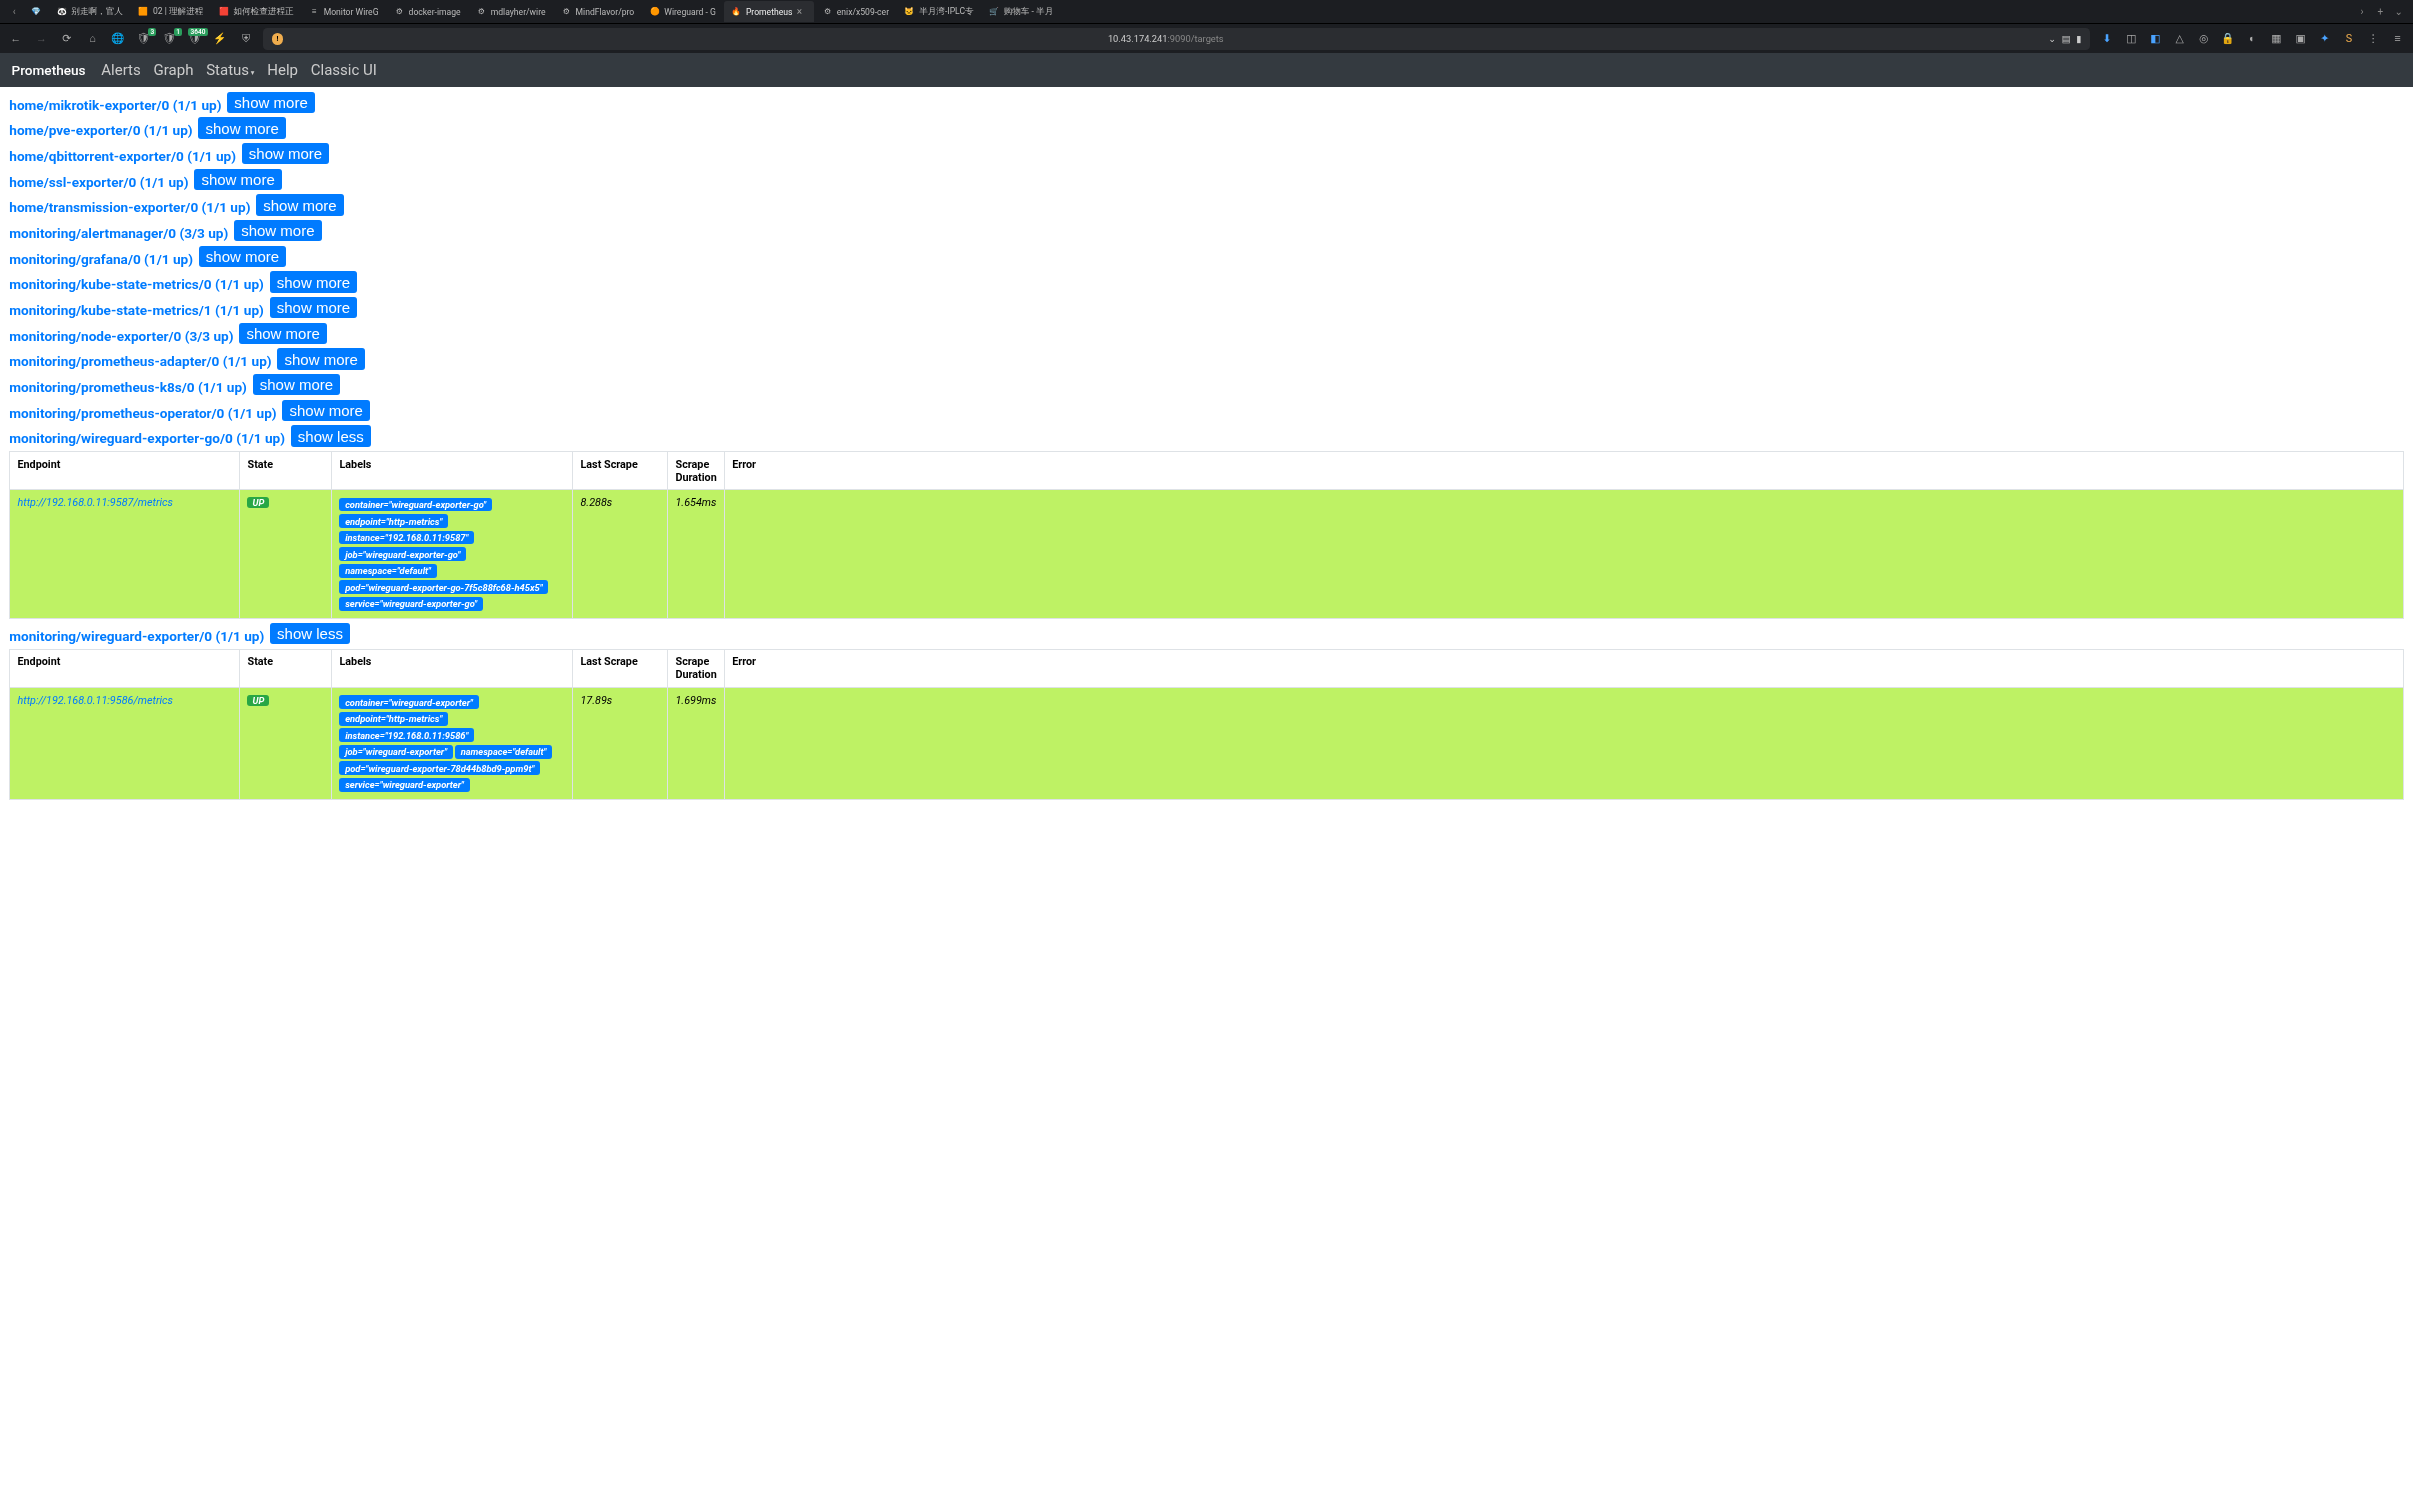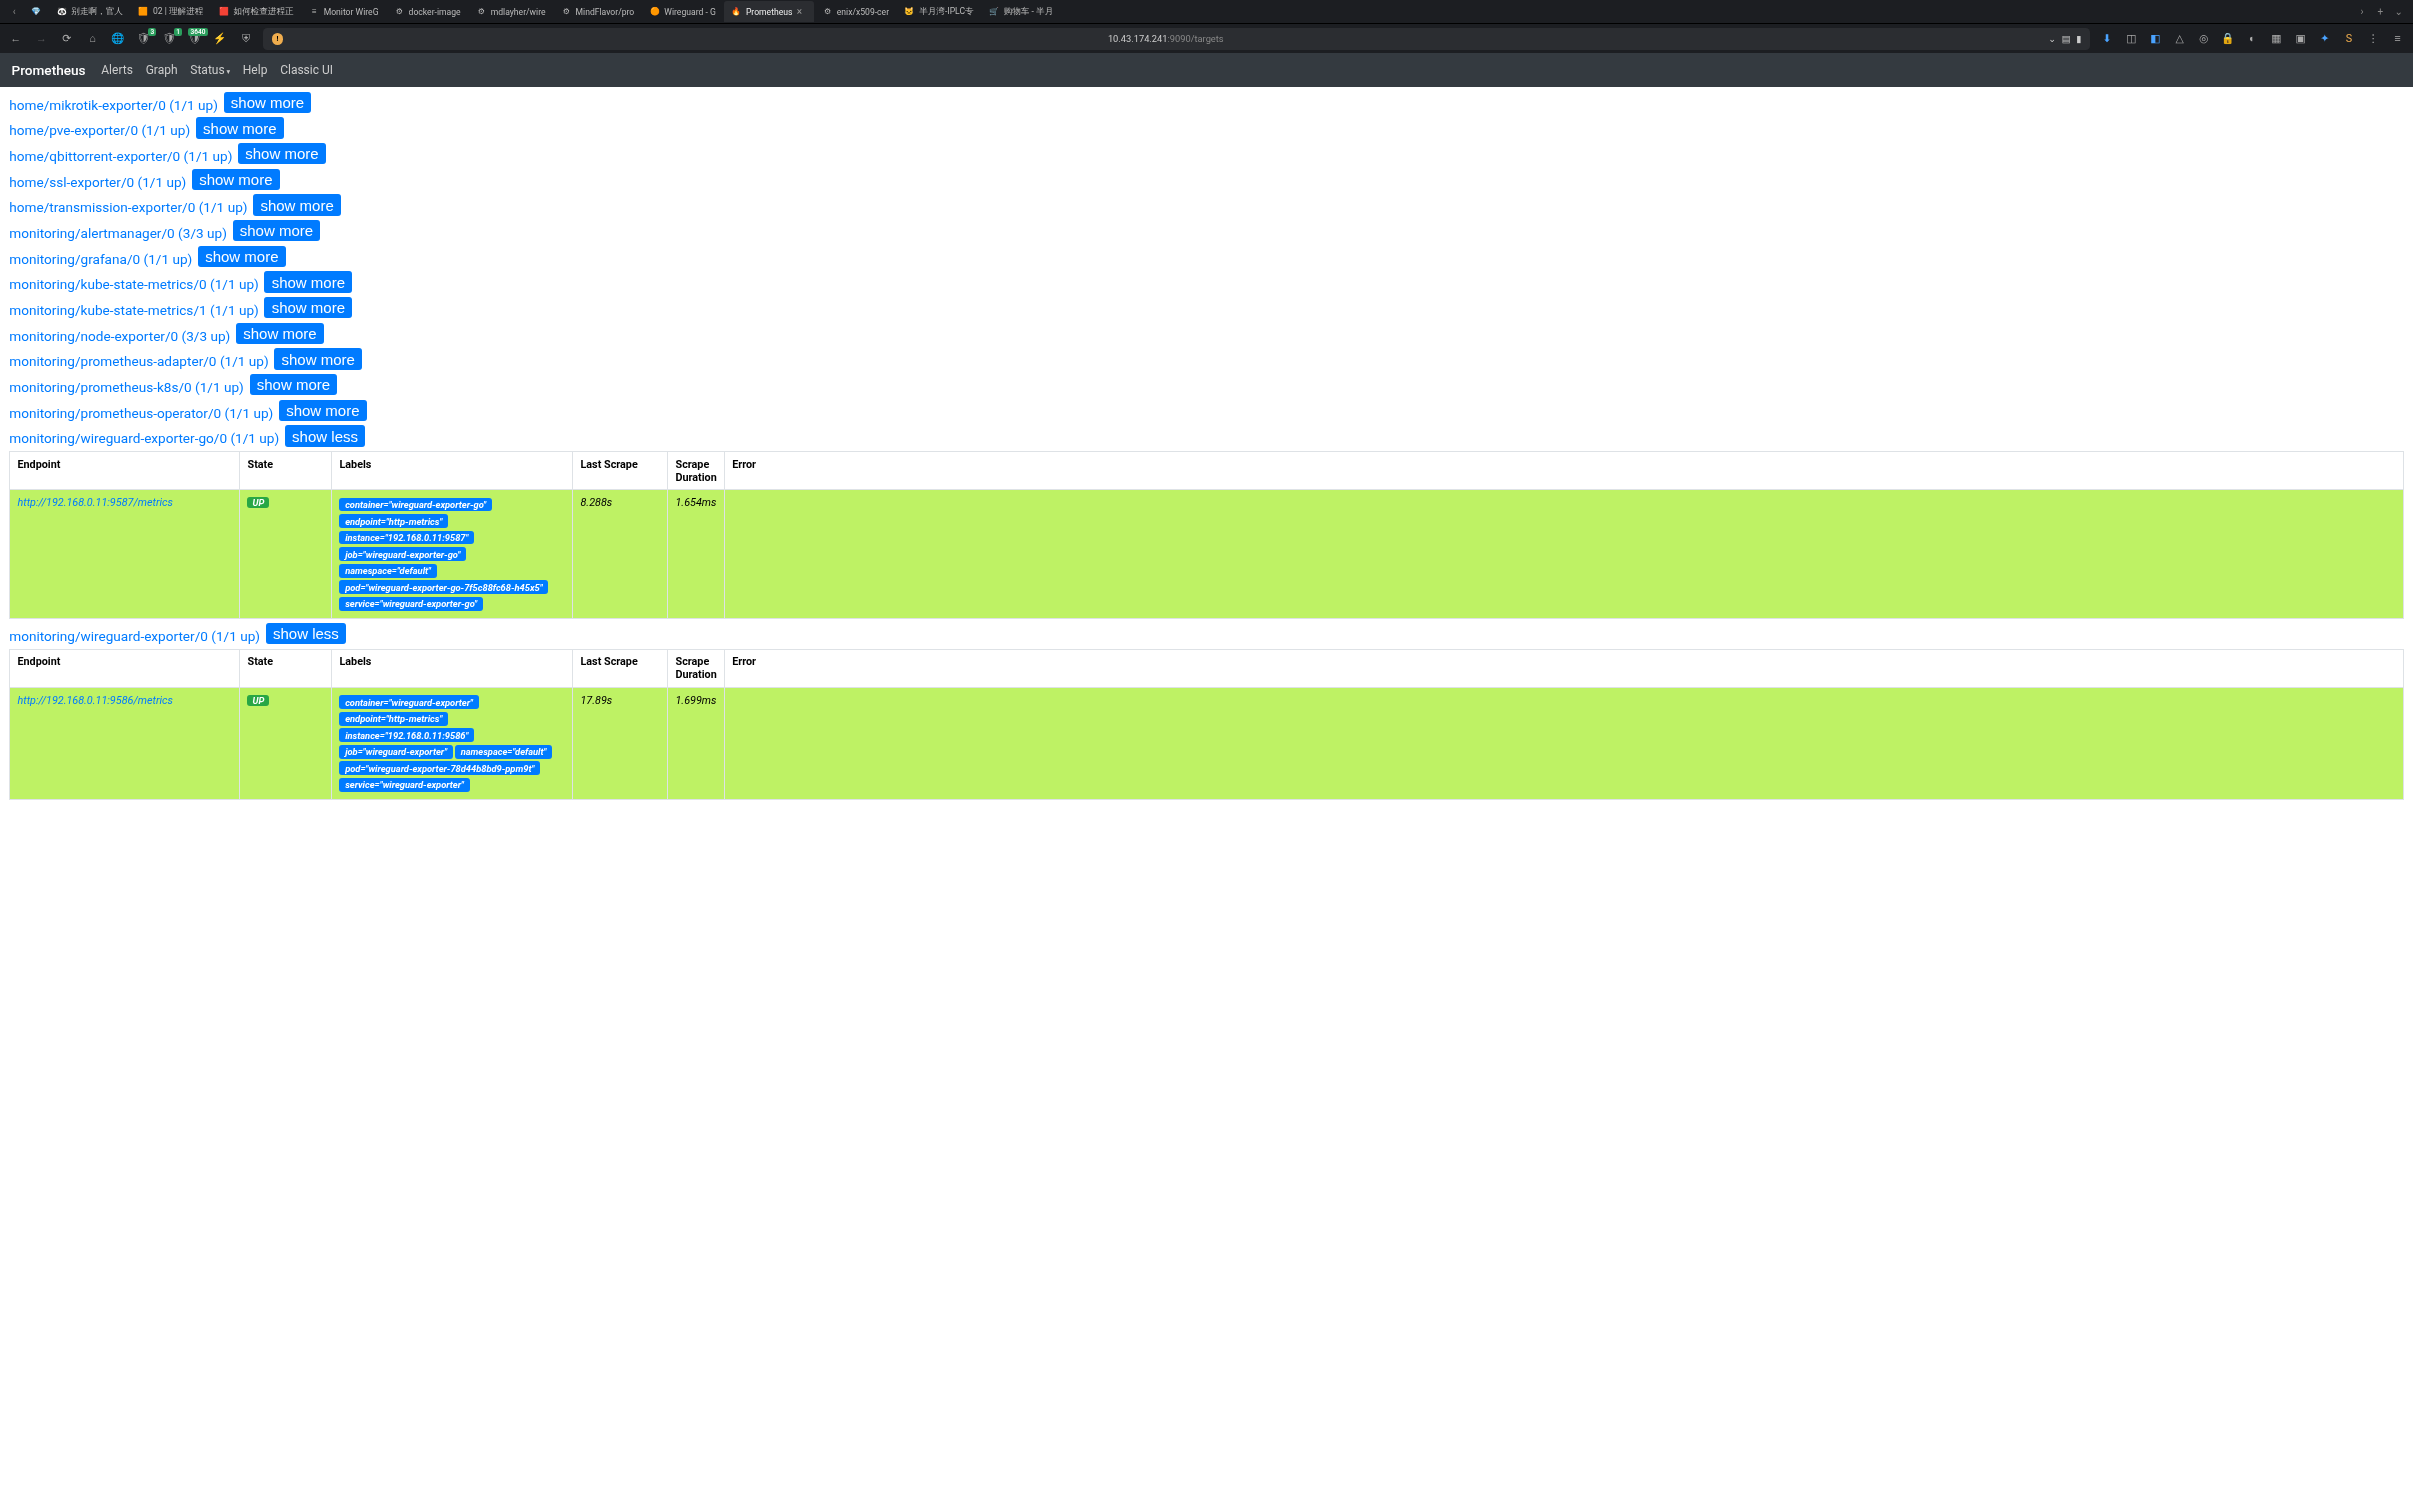--- a/index.html
+++ b/index.html
@@ -20,27 +20,27 @@
 .tool-badge { position: absolute; top: -2.9px; right: -4.3px; background: #2a9d5c; color: #fff; font-size: 6.5px; padding: 0 2.2px; border-radius: 2.2px; font-weight: 600; }
 .url-bar { flex: 1; background: #2b2d31; border-radius: 4.3px; height: 21.5px; display: flex; align-items: center; padding: 0 8.6px; gap: 5.7px; font-size: 9.3px; color: #ccc; }
 .url-warn { width: 11.5px; height: 11.5px; background: #f0ad4e; border-radius: 50%; display: flex; align-items: center; justify-content: center; font-size: 7.2px; color: #000; font-weight: bold; }
 .url-text { flex: 1; text-align: center; }
 .url-text .dim { color: #888; }
 .toolbar-right { display: flex; gap: 7.2px; align-items: center; }
 
 
 .prom-nav { background: #343a40; color: #fff; height: 34px; display: flex; align-items: center; padding: 0 11.5px; gap: 10px; }
 .prom-brand { font-size: 13.6px; font-weight: 500; color: #fff; margin-right: 4.3px; }
-.prom-link { color: #ccc; font-size: 12px; cursor: pointer; padding: 2.9px 1.4px; }
+.prom-link { color: #ccc; font-size: 15px; cursor: pointer; padding: 2.9px 1.4px; }
 .prom-caret::after { content: " ▾"; font-size: 7.2px; }
 
 
 .content { padding: 0 9.3px 14.4px; }
 .target-group { margin-top: 4.3px; }
-.target-title { display: inline; font-size: 13.6px; font-weight: 400; color: #007bff; cursor: pointer; }
+.target-title { display: inline; font-size: 13.6px; font-weight: 700; color: #007bff; cursor: pointer; }
 .show-btn { display: inline-block; background: #007bff; color: #fff; font-size: 15px; font-weight: 500; padding: 2.2px 7.2px; border-radius: 2.9px; border: none; cursor: pointer; margin-left: 5.7px; vertical-align: 1.4px; }
 
 
 .target-table { width: 100%; border-collapse: collapse; margin-top: 4.3px; border: 0.7px solid #dee2e6; }
 .target-table th, .target-table td { border: 0.7px solid #dee2e6; padding: 5.7px 7.2px; text-align: left; vertical-align: top; font-size: 10.8px; }
 .target-table th { font-weight: 700; background: #fff; }
 .target-table tbody tr { background: #bef264; font-style: italic; }
 .endpoint-link { color: #007bff; cursor: pointer; }
 .state-badge { background: #28a745; color: #fff; font-weight: 700; font-size: 9.3px; padding: 0 5px; border-radius: 2.9px; display: inline-block; }
 .label-pill { display: inline-block; background: #007bff; color: #fff; font-size: 9.3px; font-weight: 700; padding: 1.4px 5.7px; border-radius: 2.9px; margin: 1.4px 2.2px 1.4px 0; }

